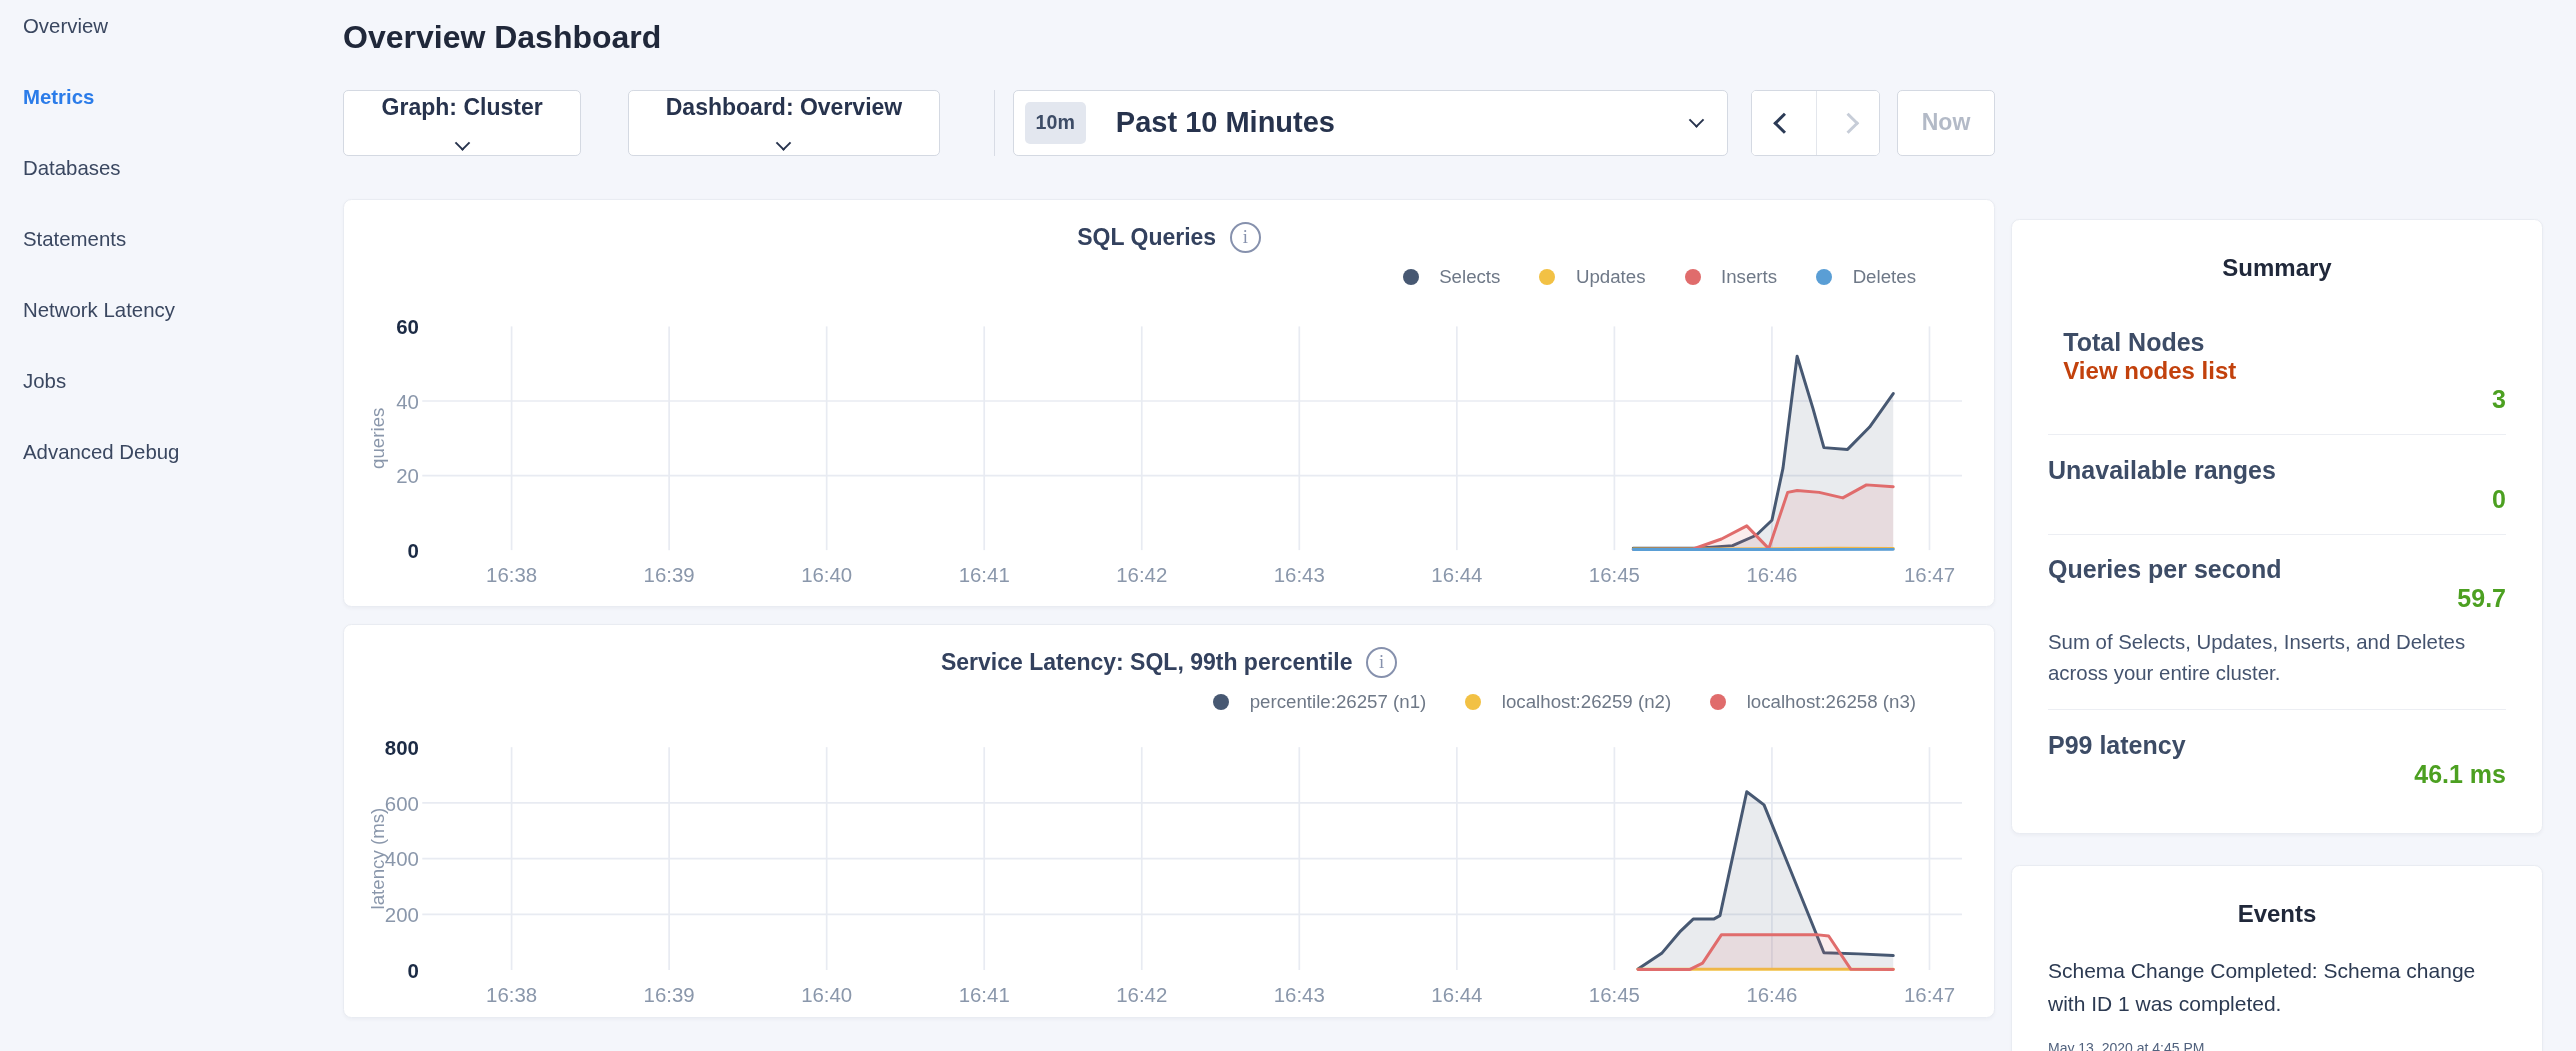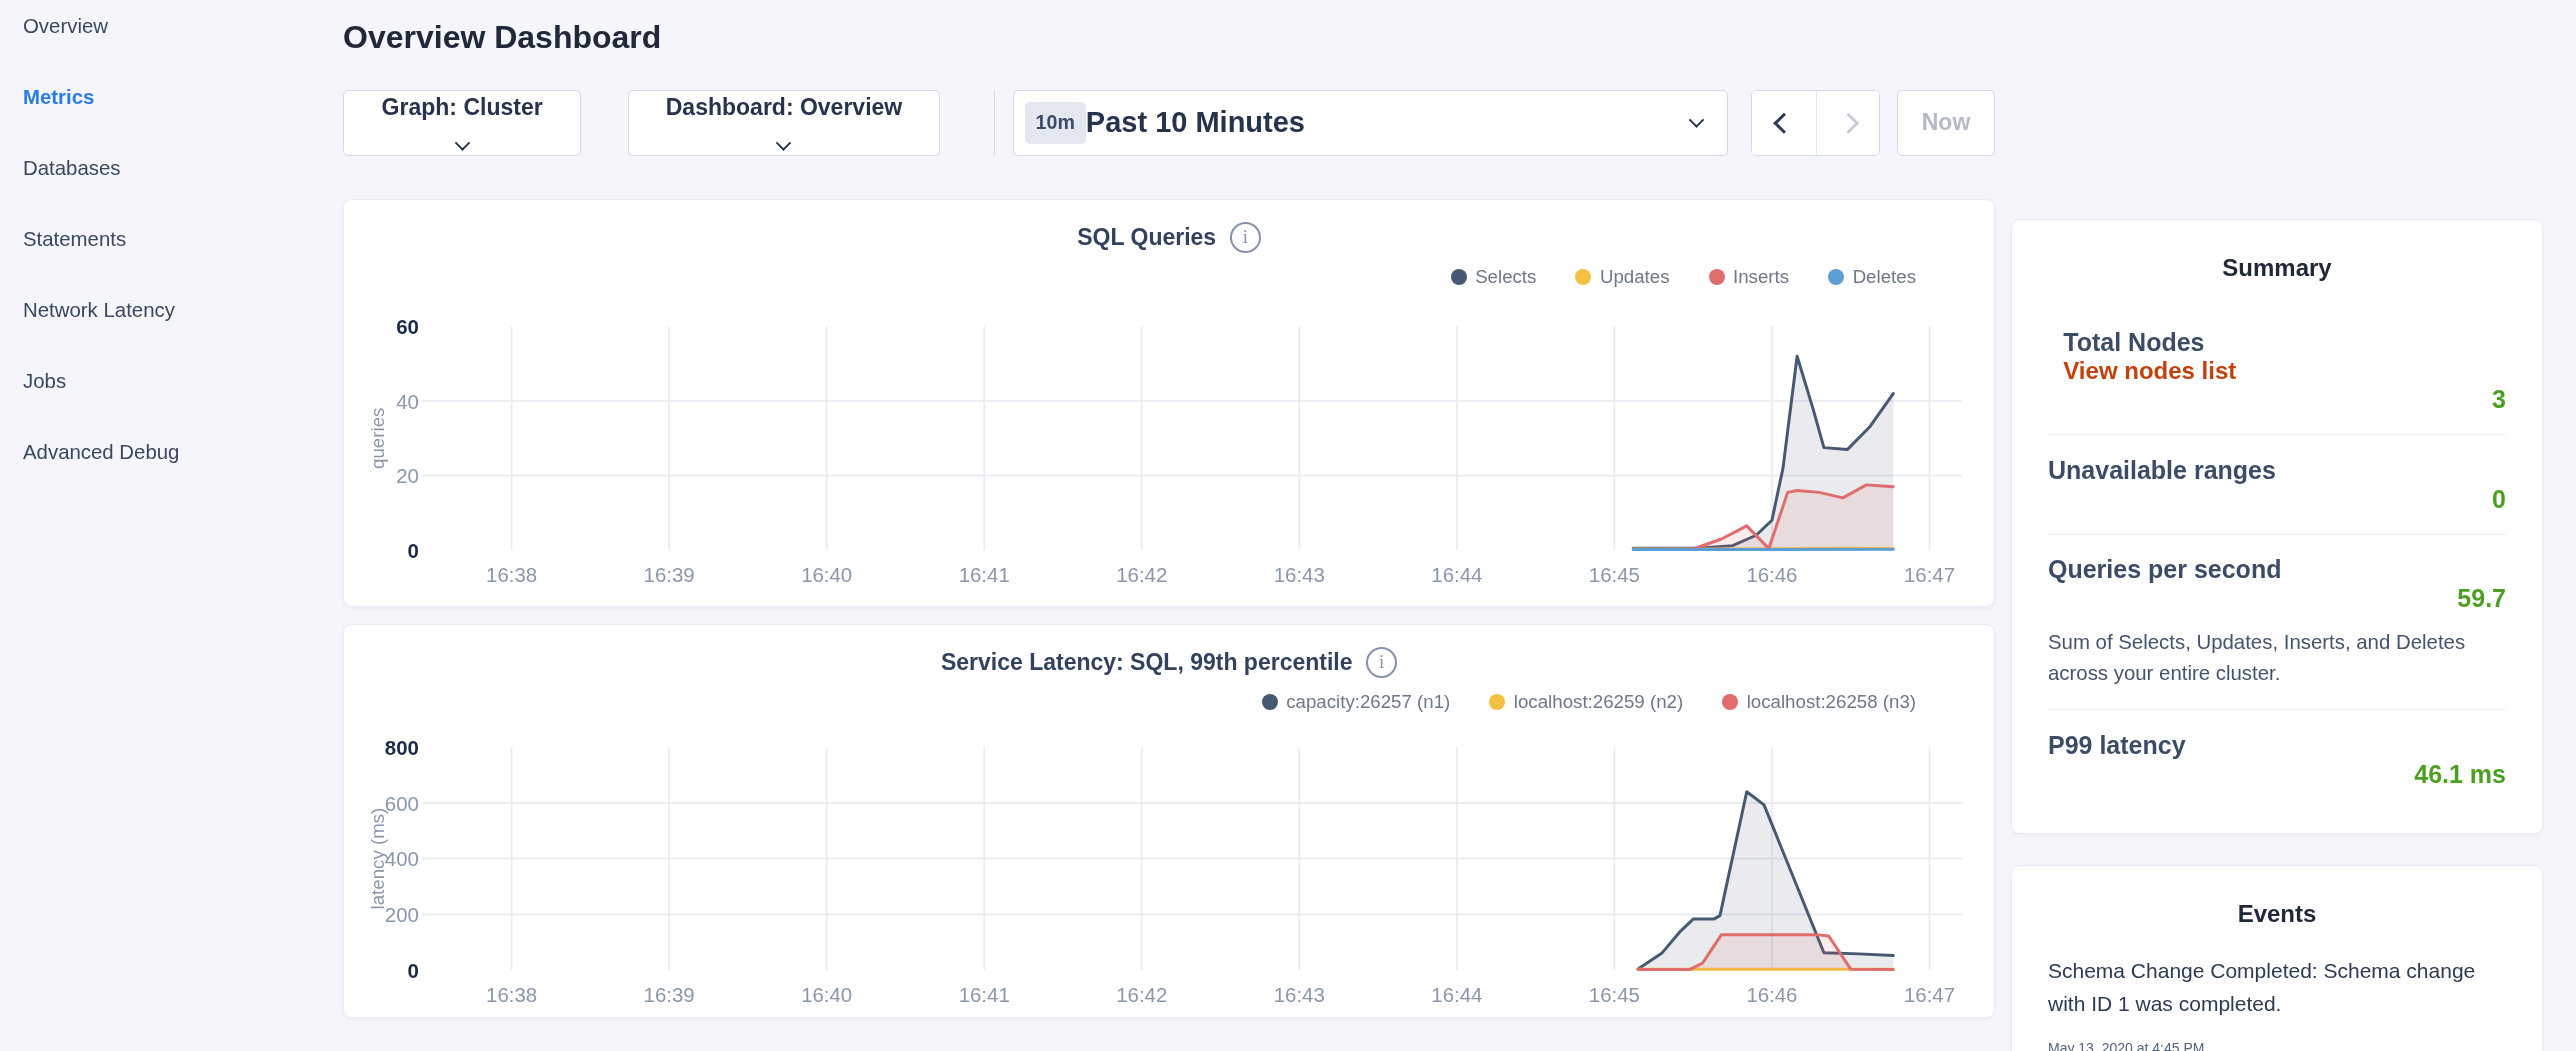--- a/index.html
+++ b/index.html
@@ -27,21 +27,21 @@
   }
   .dd { display:flex; align-items:center; justify-content:center; gap:18.7px;
         font-size:23px; font-weight:700; color:#27334d; cursor:pointer;flex-direction:column; }
   #graph-dd { width:244px; margin-right:47px; }
   #dashboard-dd { width:319px; }
   .vdiv { width:0.9px; height:66px; background:#d8dce5; margin-left:54px; }
 
   .time-dd { margin-left:18px; width:732px; display:flex; align-items:center;
              padding:0 25.5px 0 11px; cursor:pointer; }
   .badge { background:#e3e7ef; border-radius:5.1px; font-size:19.6px; font-weight:700;
-           color:#3d4c66; padding:9.4px 11px; }
+           color:#3d4c66; padding:9.4px 11px; margin-right:30px; }
   .time-label { font-size:29px; font-weight:700; color:#27334d; }
 
   .chev { display:inline-block; width:11px; height:11px;
           border-right:2.6px solid currentColor; border-bottom:2.6px solid currentColor; }
   .chev.down  { transform:rotate(45deg) translate(-1.7px,-1.7px); }
   .chev.left  { transform:rotate(135deg); }
   .chev.right { transform:rotate(-45deg); }
   .chev.big { width:14.5px; height:14.5px; border-width:3.4px; }
 
   .time-dd .chev { margin-left:auto; color:#27334d; border-width:2.1px; }
@@ -60,21 +60,21 @@
   .chart-card { margin-top:43px; height:408px; }
   .chart-card.second { margin-top:17px; height:394px; }
 
   .chart-title-row { display:flex; align-items:center; justify-content:center; padding-top:22px; }
   .chart-title { font-size:23px; font-weight:700; color:#33415e; }
   .info-icon { width:31px; height:31px; border:2.6px solid #8691ad; border-radius:50%;
                color:#8691ad; font-size:18.7px; display:flex; align-items:center; justify-content:center;
                margin-left:13.6px; font-family:"Liberation Serif", serif; cursor:pointer; }
   .chart-legend { display:flex; justify-content:flex-end; align-items:center;
                   padding-right:78px; margin-top:13.6px; gap:39px; }
-  .legend-item { display:flex; align-items:center; font-size:18.7px; color:#6e7887; }
+  .legend-item { display:flex; align-items:center; font-size:18.7px; color:#6e7887;gap:12px; }
   .legend-dot { width:16px; height:16px; border-radius:50%; margin-right:8.5px; }
   svg.chart { display:block; margin-top:17px; }
 
   
   .aside { position:absolute; left:2011px; top:0; width:532px; }
   .summary-card { margin-top:219px; padding:34px 36px 24px; }
   .panel-title { font-size:24px; font-weight:700; color:#20283a; text-align:center; margin:0 0 25.5px; }
   .srow { padding:20.4px 0; }
   .srow + .srow { border-top:0.9px solid #eceef3; }
   .srow-head { display:flex; align-items:baseline;flex-direction:column; }
@@ -192,21 +192,21 @@
   </section>
 
   <section class="card chart-card second">
     <div class="chart-title-row">
       <span class="chart-title">Service Latency: SQL, 99th percentile</span>
       <span class="info-icon">i</span>
     </div>
     <div class="chart-legend" id="legend-1">
         <div class="legend-item">
           <span class="legend-dot" style="background: rgb(71, 88, 114);"></span>
-          <span>capacity:26257 (n1)</span>
+          <span>percentile:26257 (n1)</span>
         </div>
         <div class="legend-item">
           <span class="legend-dot" style="background: rgb(242, 193, 68);"></span>
           <span>localhost:26259 (n2)</span>
         </div>
         <div class="legend-item">
           <span class="legend-dot" style="background: rgb(224, 108, 108);"></span>
           <span>localhost:26258 (n3)</span>
         </div>
       </div>

